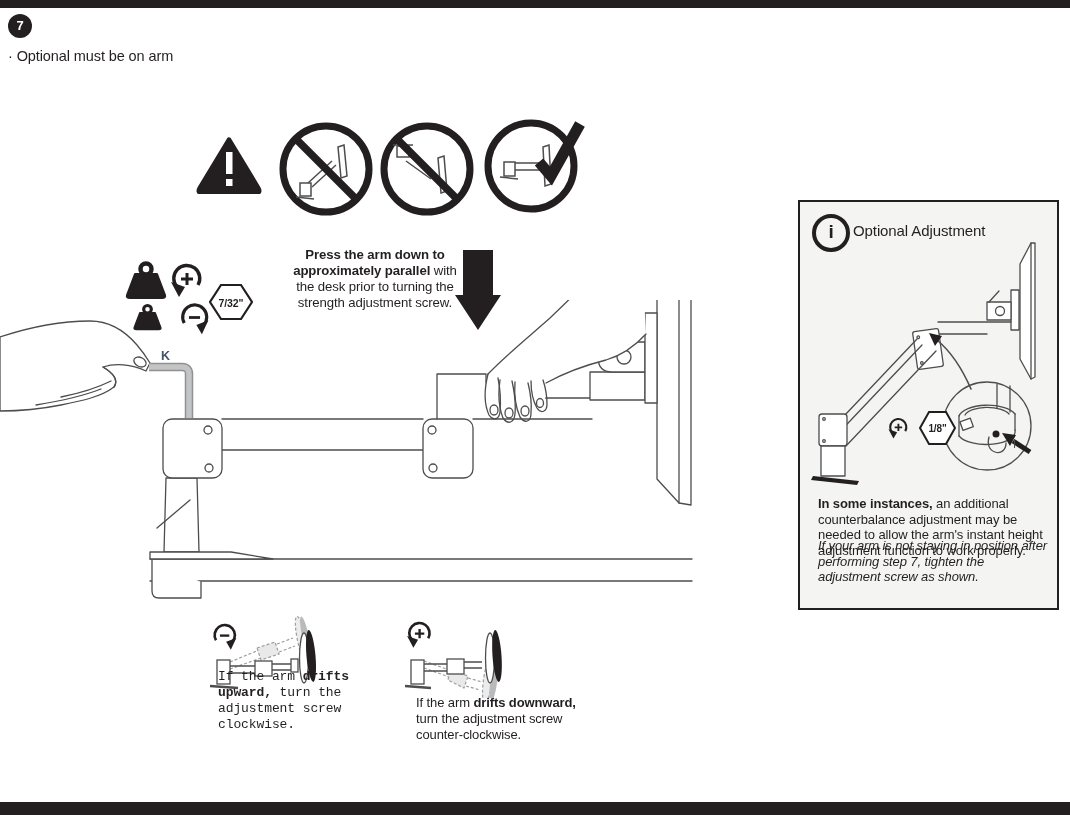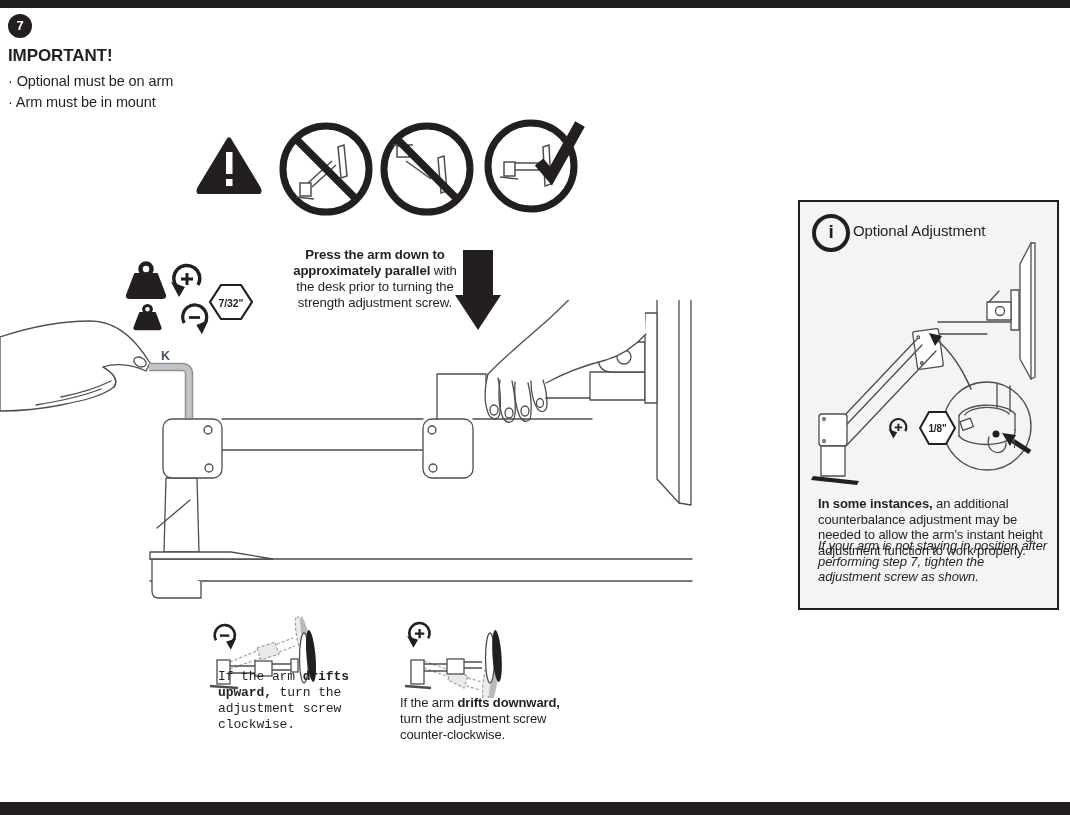--- a/index.html
+++ b/index.html
@@ -45,23 +45,21 @@
       </g>
     </defs>
   </svg>
 
   <div class="abs bar" style="left:0;top:0;width:1070px;height:8px;"></div>
   <div class="abs bar" style="left:0;top:802px;width:1070px;height:13px;"></div>
 
   <div class="abs step-badge" style="left:8px;top:14px;">7</div>
 
   <div class="abs" style="left:8px;top:46px;width:320px;">
-    <div class="h-important">IMPORTANT!</div>
     <div class="bullet">· Optional must be on arm</div>
-    <div class="bullet">· Arm must be in mount</div>
   </div>
 
   <svg class="abs" style="left:195px;top:136px;" width="68" height="58" viewBox="0 0 68 58">
     <path d="M34,4 L63,52 Q66,57 60,57 L8,57 Q2,57 5,52 Z" fill="#231f20" stroke="#231f20" stroke-width="5" stroke-linejoin="round"></path>
     <rect x="31" y="16" width="6.5" height="22" fill="#fff"></rect>
     <rect x="31" y="43" width="6.5" height="7" fill="#fff"></rect>
   </svg>
 
   <svg class="abs" style="left:276px;top:119px;" width="100" height="100" viewBox="0 0 100 100">
     <circle cx="50" cy="50" r="43" stroke="#231f20" stroke-width="7" fill="none"></circle>
@@ -298,18 +296,18 @@
     </g>
     <ellipse cx="95" cy="40" rx="4.5" ry="26" transform="rotate(-4 95 40)" fill="#231f20"></ellipse>
     <g transform="translate(2,2) scale(0.78)">
       <use href="#dial-plus"></use>
     </g>
   </svg>
 
   <div class="abs mini-note" style="left:218px;top:669px;font-family:Liberation Mono, monospace;">
     <span>If the arm </span><b>drifts upward,</b><span> turn the adjustment screw clockwise.</span>
   </div>
-  <div class="abs mini-note" style="left:400px;top:695px;">
+  <div class="abs mini-note" style="left:416px;top:695px;">
     <span>If the arm </span><b>drifts downward,</b><span> turn the adjustment screw counter-clockwise.</span>
   </div>
 
 
 </div>
 
 </body></html>

